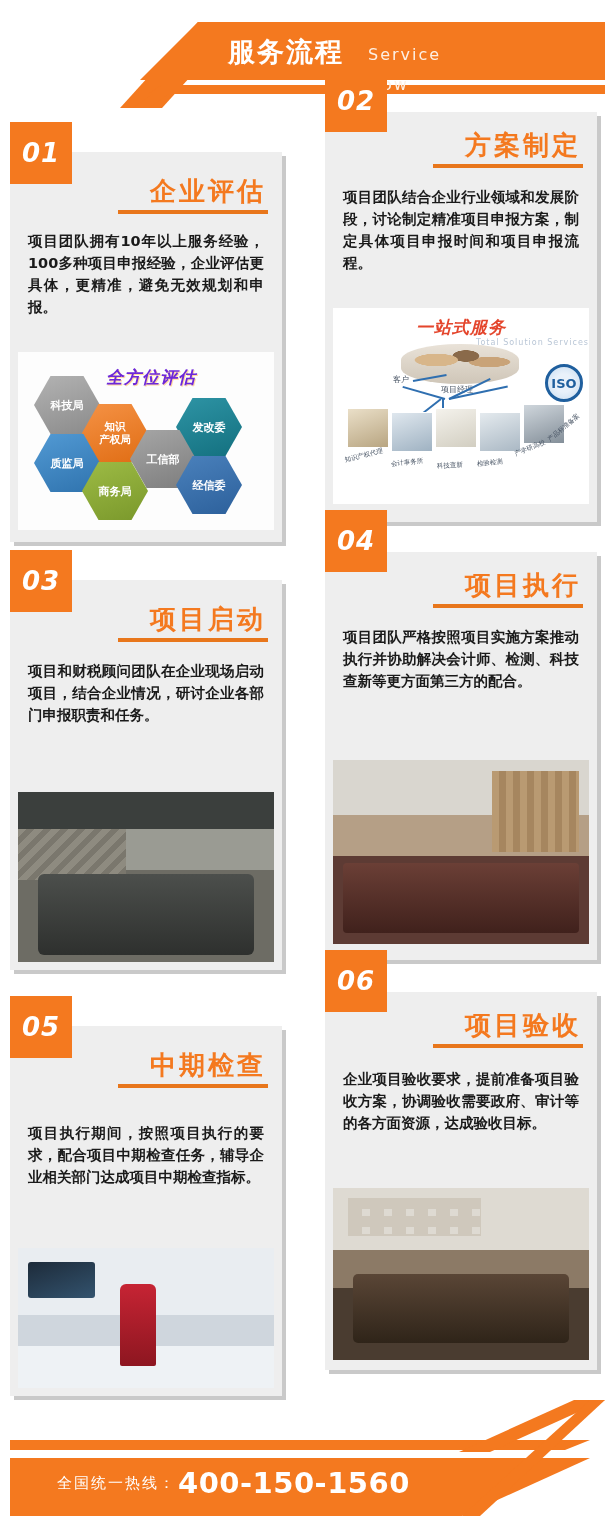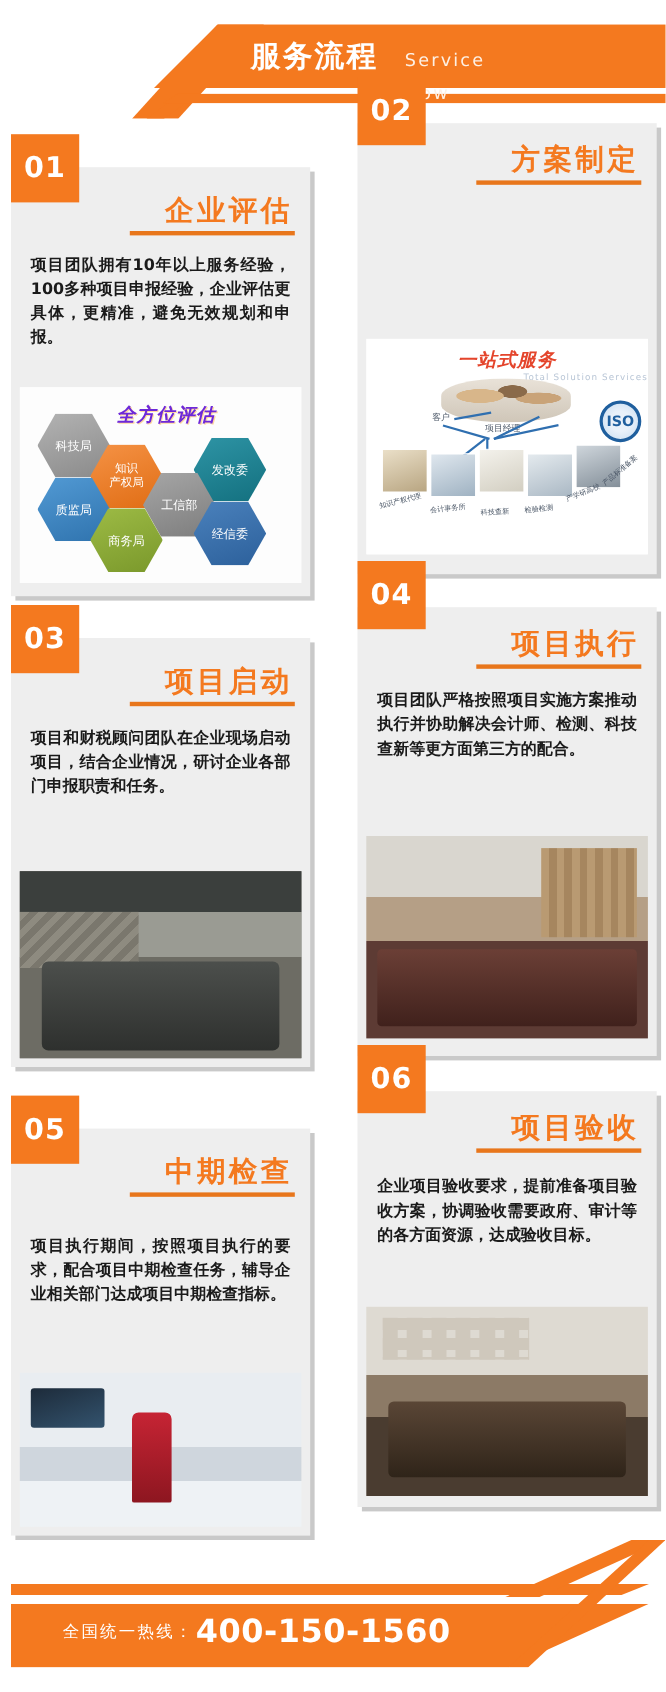--- a/index.html
+++ b/index.html
@@ -49,20 +49,21 @@
   .card { position:absolute; background:#eeeeee; box-shadow: 4px 4px 0 #c9c9c9; }
   .card-l { left:10px; width:272px; }
   .card-r { left:325px; width:272px; }
 
   .badge {
     position:absolute; left:-0px; top:-30px;
     width:62px; height:62px; background:#F4791F;
     color:#ffffff; font-size:26px; font-weight:bold;
     display:flex; align-items:center; justify-content:center;
     letter-spacing:1px;
+    font-style:italic;
   }
   .badge.hi { top:-42px; }
 
   .card-title {
     position:absolute; right:16px;
     color:#F4791F; font-size:26px; font-weight:bold; letter-spacing:3px;
     white-space:nowrap;
   }
   .title-rule {
     position:absolute; right:14px; height:4px; background:#E8761B;
@@ -77,21 +78,21 @@
 
   
   .media { position:absolute; overflow:hidden; }
 
   
   .hexwrap { position:absolute; inset:0; background:#fdfdfd; }
   .hex {
     position:absolute; width:66px; height:58px;
     clip-path: polygon(25% 0%, 75% 0%, 100% 50%, 75% 100%, 25% 100%, 0% 50%);
     display:flex; align-items:center; justify-content:center;
-    color:#fff; font-size:11px; font-weight:normal; line-height:13px; text-align:center;
+    color:#fff; font-size:11px; font-weight:bold; line-height:13px; text-align:center;
   }
   .hexttl {
     position:absolute; font-size:17px; font-weight:bold;
     color:#6d28d9; letter-spacing:1px;
     text-shadow: 1px 1px 0 #ffd9a0;
     font-style:italic;
   }
 
   
   .oss { position:absolute; inset:0; background:#ffffff; }
@@ -244,20 +245,21 @@
         <div class="hex" style="left:64px; top:110px; background:linear-gradient(160deg,#9dbb45,#7a982b);">商务局</div>
         <div class="hex" style="left:158px; top:104px;background:linear-gradient(160deg,#4a81bc,#2c609b);">经信委</div>
       </div>
     </div>
   </div>
 
   <div class="card card-r" style="top:112px; height:410px;">
     <div class="badge hi">02</div>
     <div class="card-title" style="top:16px;">方案制定</div>
     <div class="title-rule" style="top:52px; width:150px;"></div>
+    <div class="card-body" style="top:74px; left:18px; right:18px;">项目团队结合企业行业领域和发展阶段，讨论制定精准项目申报方案，制定具体项目申报时间和项目申报流程。</div>
 
     <div class="media" style="left:8px; top:196px; width:256px; height:196px; background:#ffffff;">
       <div class="oss">
         <div class="oss-ttl">一站式服务</div>
         <div class="oss-sub">Total Solution Services</div>
         <div class="oss-photo"></div>
         <div class="oss-lbl" style="left:60px; top:66px; font-size:8px;">客户</div>
         <div class="oss-lbl" style="left:108px; top:76px; font-size:8px;">项目经理</div>
         <div class="oss-arrow" style="left:80px; top:72px; width:34px; transform:rotate(-10deg);"></div>
         <div class="oss-arrow" style="left:116px; top:90px; width:46px; transform:rotate(-26deg);"></div>

